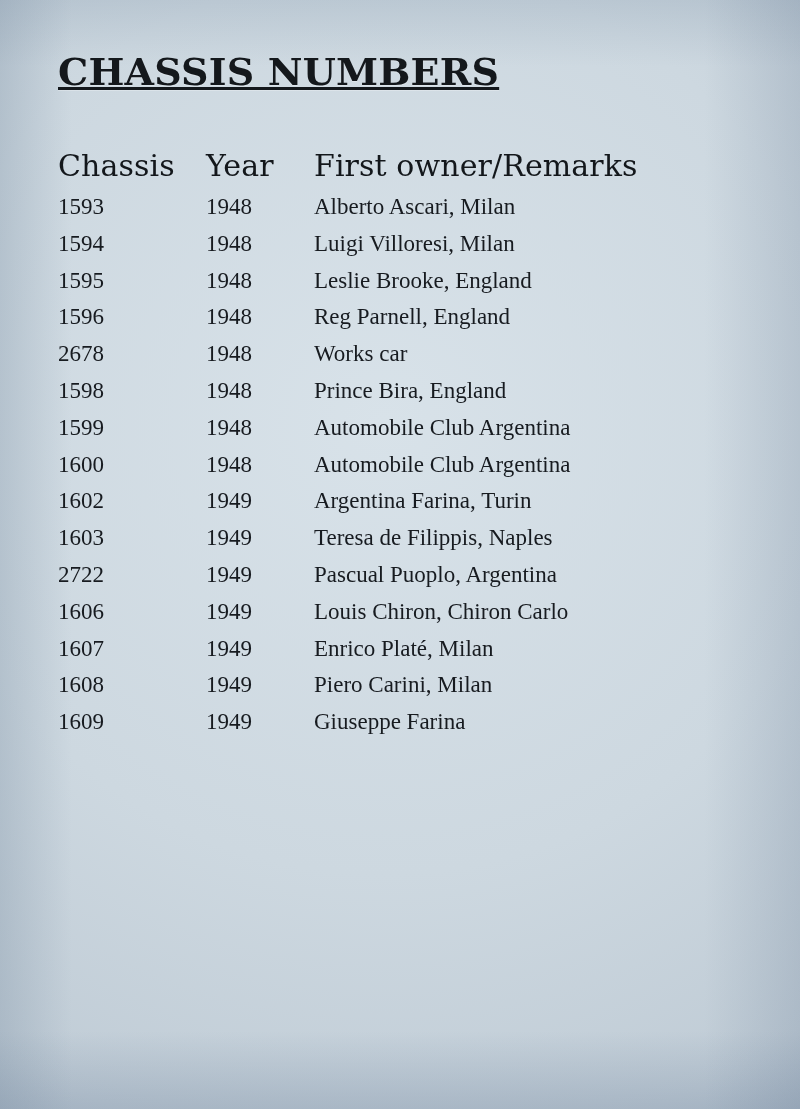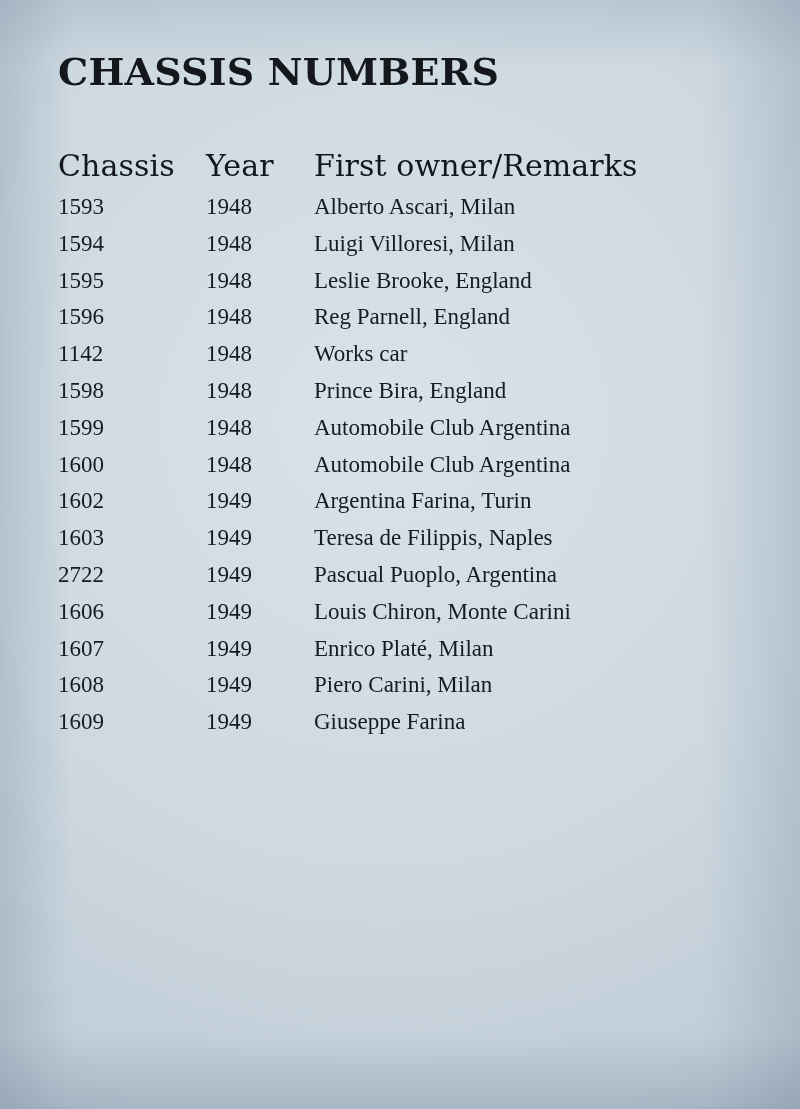--- a/index.html
+++ b/index.html
@@ -42,20 +42,21 @@
 
   .doc-title {
     font-family: "DejaVu Serif", "Liberation Serif", serif;
     font-weight: 700;
     font-size: 38px;
     letter-spacing: 0.2px;
     color: #14181c;
     margin: 0 0 56px 0;
     line-height: 1.05;
     text-shadow: 0 1px 0 rgba(255,255,255,0.25);
+    text-decoration: underline;
   }
 
   table.chassis-table {
     border-collapse: collapse;
     width: 700px;
     table-layout: fixed;
   }
   table.chassis-table col.col-chassis { width: 148px; }
   table.chassis-table col.col-year    { width: 108px; }
   table.chassis-table col.col-owner   { width: 444px; }
@@ -124,21 +125,21 @@
             <td class="chassis">1595</td>
             <td class="year">1948</td>
             <td class="owner">Leslie Brooke, England</td>
           </tr>
           <tr>
             <td class="chassis">1596</td>
             <td class="year">1948</td>
             <td class="owner">Reg Parnell, England</td>
           </tr>
           <tr>
-            <td class="chassis">1142</td>
+            <td class="chassis">2678</td>
             <td class="year">1948</td>
             <td class="owner">Works car</td>
           </tr>
           <tr>
             <td class="chassis">1598</td>
             <td class="year">1948</td>
             <td class="owner">Prince Bira, England</td>
           </tr>
           <tr>
             <td class="chassis">1599</td>
@@ -161,21 +162,21 @@
             <td class="owner">Teresa de Filippis, Naples</td>
           </tr>
           <tr>
             <td class="chassis">2722</td>
             <td class="year">1949</td>
             <td class="owner">Pascual Puoplo, Argentina</td>
           </tr>
           <tr>
             <td class="chassis">1606</td>
             <td class="year">1949</td>
-            <td class="owner">Louis Chiron, Monte Carini</td>
+            <td class="owner">Louis Chiron, Chiron Carlo</td>
           </tr>
           <tr>
             <td class="chassis">1607</td>
             <td class="year">1949</td>
             <td class="owner">Enrico Platé, Milan</td>
           </tr>
           <tr>
             <td class="chassis">1608</td>
             <td class="year">1949</td>
             <td class="owner">Piero Carini, Milan</td>

